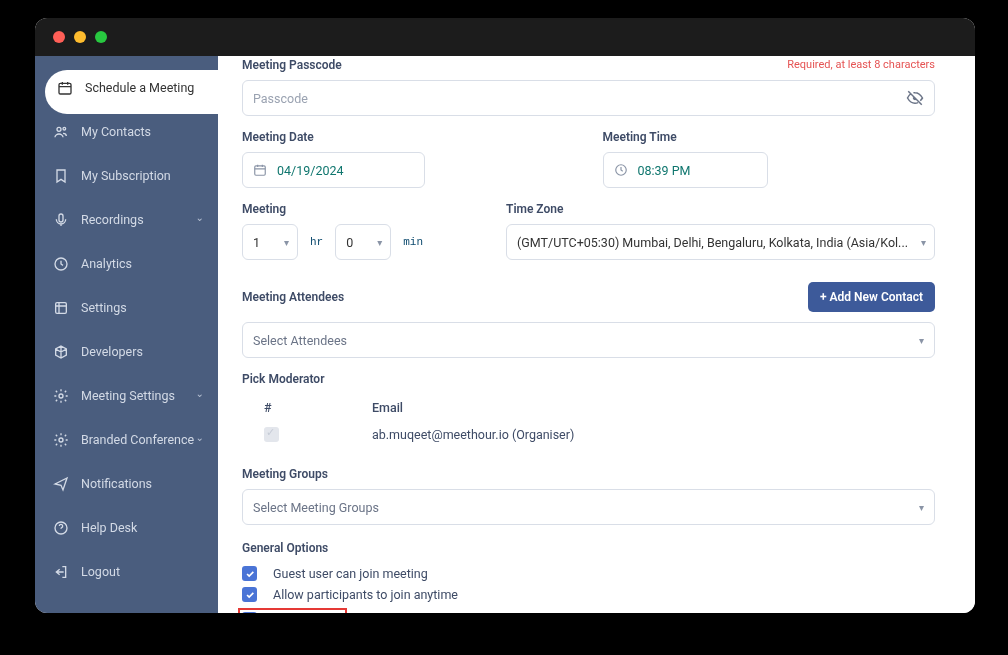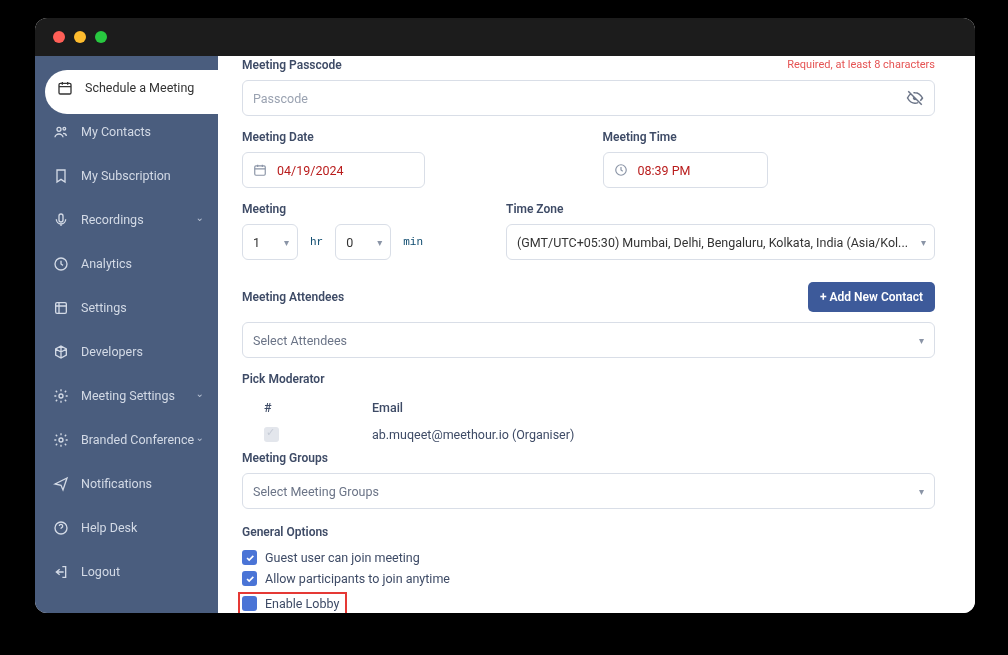--- a/index.html
+++ b/index.html
@@ -14,21 +14,21 @@
 .sidebar { width: 183px; background: #4a5d7e; padding-top: 14px; flex-shrink: 0; }
 .nav-item { display: flex; align-items: flex-start; gap: 12px; padding: 10px 14px 18px 18px; color: #d3dae6; font-size: 12.5px; cursor: pointer; position: relative; }
 .nav-item.active { background: #fff; color: #333; border-radius: 22px 0 0 22px; margin-left: 10px; padding-left: 12px; }
 .nav-item .chev { position: absolute; right: 14px; font-size: 10px; color: #b8c2d4; }
 .nav-item svg { width: 16px; height: 16px; flex-shrink: 0; }
 .main { flex: 1; background: #fff; overflow: auto; padding: 0 40px 20px 24px; }
 .row { display: flex; gap: 28px; margin-top: 14px; }
 .col { flex: 1; }
 .label { font-size: 12px; color: #3e4b66; font-weight: 600; margin-bottom: 8px; display: block; }
 .input-wrap { display: flex; align-items: center; border: 1px solid #d9dee7; border-radius: 6px; height: 36px; padding: 0 10px; gap: 10px; background: #fff; }
-.input-wrap input { border: none; outline: none; flex: 1; font-size: 12.5px; color: #b91c1c; background: none; }
+.input-wrap input { border: none; outline: none; flex: 1; font-size: 12.5px; color: #0f766e; background: none; }
 .input-wrap input::placeholder { color: #9aa2b1; }
 .icon-slot { color: #8a94a6; display: flex; }
 .header-row { display: flex; justify-content: space-between; align-items: flex-start; }
 .req-text { font-size: 11px; color: #e55353; padding-top: 2px; }
 .dur-row { display: flex; align-items: center; gap: 12px; }
 .sel { border: 1px solid #d9dee7; border-radius: 6px; height: 36px; padding: 0 26px 0 10px; font-size: 12.5px; background: #fff; display: flex; align-items: center; position: relative; cursor: pointer; color: #333; }
 .sel .caret { position: absolute; right: 8px; color: #8a94a6; font-size: 10px; }
 .unit { font-size: 11px; color: #0c4a6e; font-family: Liberation Mono, monospace; }
 .tz { flex: 1; min-width: 0; white-space: nowrap; overflow: hidden; text-overflow: ellipsis; }
 .section-head { display: flex; justify-content: space-between; align-items: center; margin-top: 22px; margin-bottom: 10px; }
@@ -36,21 +36,21 @@
 .wide-sel { width: 100%; border: 1px solid #d9dee7; border-radius: 6px; height: 36px; padding: 0 10px; font-size: 12.5px; background: #fff; display: flex; align-items: center; position: relative; color: #6b7487; cursor: pointer; }
 .wide-sel .caret { position: absolute; right: 10px; color: #8a94a6; font-size: 10px; }
 .mod-table { margin-top: 8px; }
 .mod-head, .mod-row { display: flex; padding: 6px 10px; font-size: 12.5px; }
 .mod-col1 { width: 120px; }
 .mod-col2 { flex: 1; color: #3e4b66; }
 .mod-head { color: #3e4b66; font-weight: 500; }
 .ck-dis { width: 15px; height: 15px; background: #e3e6ec; border-radius: 3px; display: inline-block; position: relative; }
 .ck-dis::after { content: "✓"; position: absolute; left: 2px; top: -1px; color: #c6cbd6; font-size: 11px; }
 .opts { margin-top: 8px; }
-.opt { display: flex; align-items: center; gap: 8px; padding: 3px 0; font-size: 12.5px; color: #3e4b66; }
+.opt { display: flex; align-items: center; gap: 16px; padding: 3px 0; font-size: 12.5px; color: #3e4b66; }
 .ck { width: 15px; height: 15px; background: #4a74d6; border-radius: 3px; display: inline-flex; align-items: center; justify-content: center; color: #fff; cursor: pointer; flex-shrink: 0; }
 .ck svg { width: 10px; height: 10px; }
 .highlight { border: 2px solid #e53935; padding: 2px 6px 2px 2px; margin-left: -4px; display: inline-flex; align-items: center; gap: 8px; }
 </style>
 </head>
 <body>
 
 <div class="window">
   <div class="titlebar">
     <div class="dot red"></div>
@@ -226,21 +226,21 @@
         <div class="mod-head">
           <div class="mod-col1" style="padding-left:12px">#</div>
           <div class="mod-col2">Email</div>
         </div>
         <div class="mod-row">
           <div class="mod-col1" style="padding-left:12px"><span class="ck-dis"></span></div>
           <div class="mod-col2">ab.muqeet@meethour.io (Organiser)</div>
         </div>
       </div>
 
-      <span class="label" style="display:block">Meeting Groups</span>
+      <span class="label" style="margin-top:16px;display:block">Meeting Groups</span>
       <div class="wide-sel">
           <span>Select Meeting Groups</span>
           <span class="caret">▾</span>
         </div>
 
       <span class="label" style="margin-top:16px;display:block">General Options</span>
       <div class="opts">
         <div class="opt">
           <span class="ck">
               <svg viewBox="0 0 24 24" fill="none" stroke="#fff" stroke-width="4">

